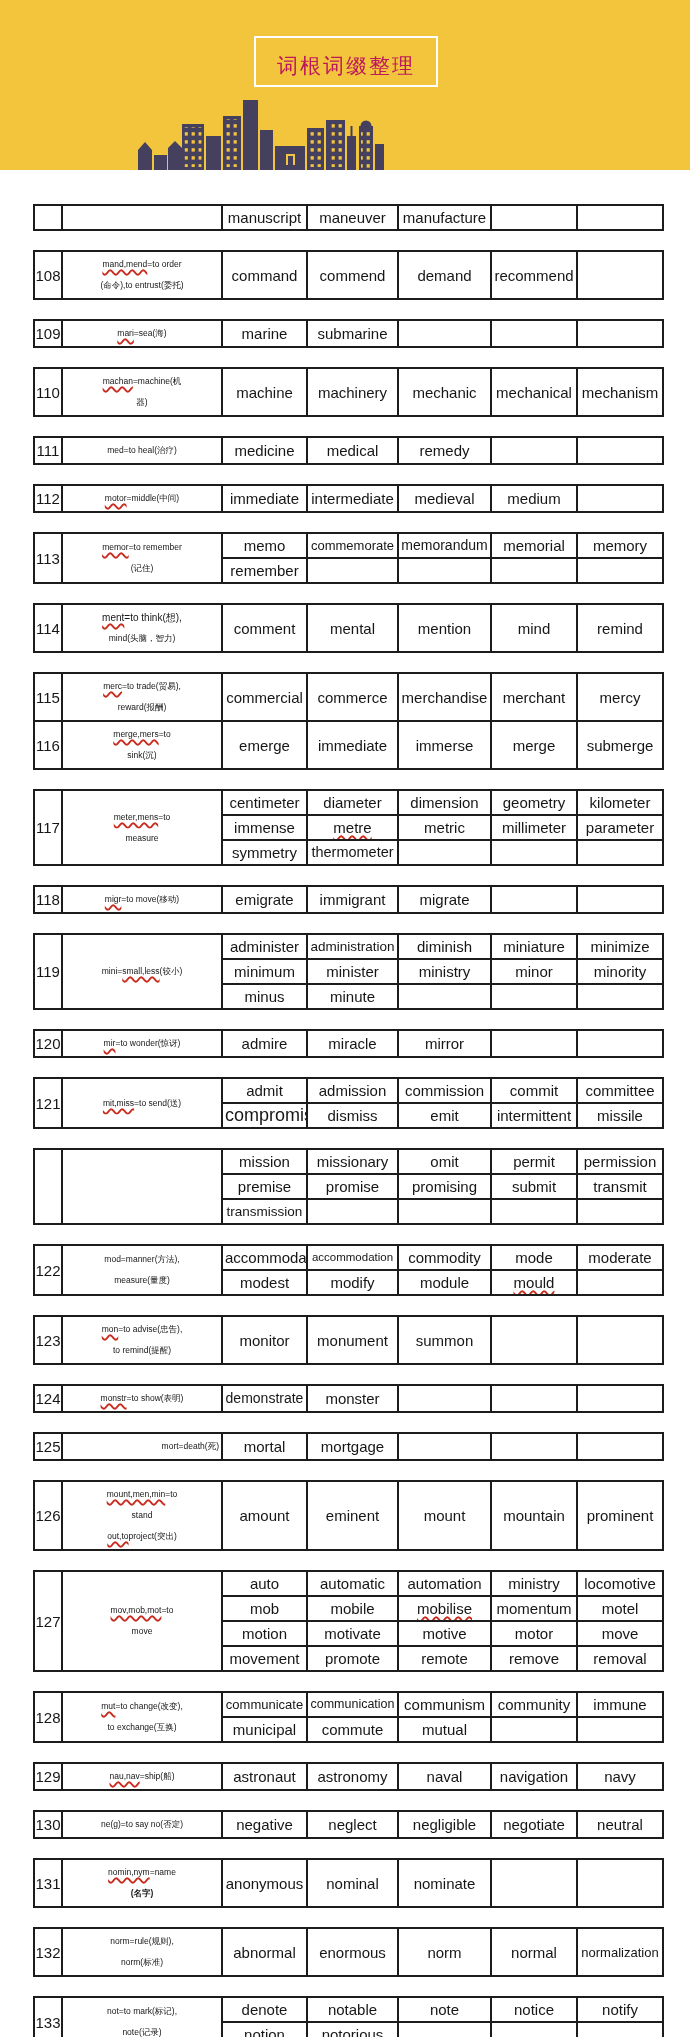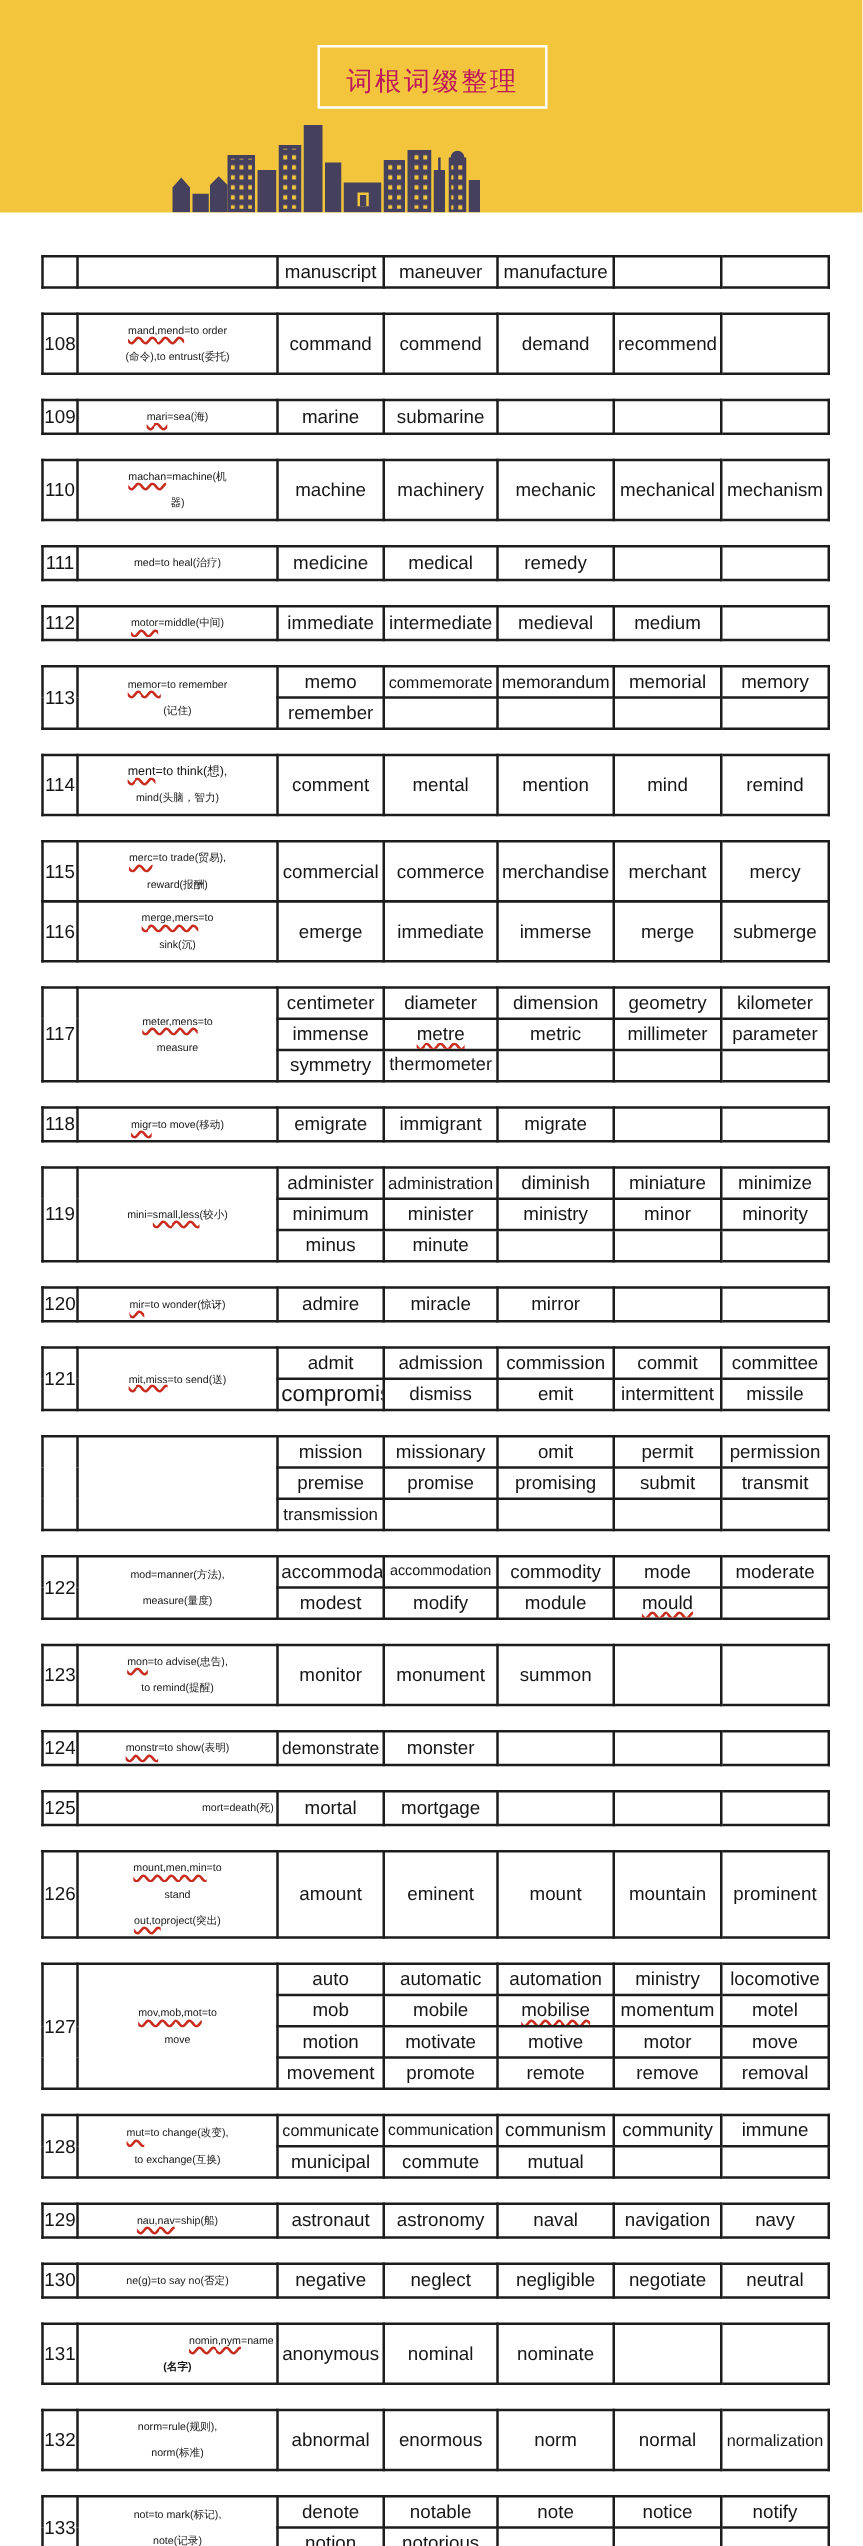--- a/index.html
+++ b/index.html
@@ -805,21 +805,21 @@
         <col class="c-w1">
       <col class="c-w2">
         <col class="c-w3">
         <col class="c-w4">
         <col class="c-w5">
     </colgroup>
     <tbody>
         <tr>
           <td class="num" rowspan="1">131</td>
           <td class="root" rowspan="1">
-            <div class="root-line" style="font-size: 8.5px; text-align: right;"><span class="wavy">nomin,nym</span><span>=name</span></div>
+            <div class="root-line" style="font-size: 8.5px;"><span class="wavy">nomin,nym</span><span>=name</span></div>
             <div class="root-line" style="font-size: 8.5px; font-weight: bold;"><span>(名字)</span></div>
           </td>
           <td class="word"><span>anonymous</span></td>
           <td class="word"><span>nominal</span></td>
           <td class="word"><span>nominate</span></td>
           <td class="word"><span></span></td>
           <td class="word"><span></span></td>
         </tr>
       </tbody>
   </table>

